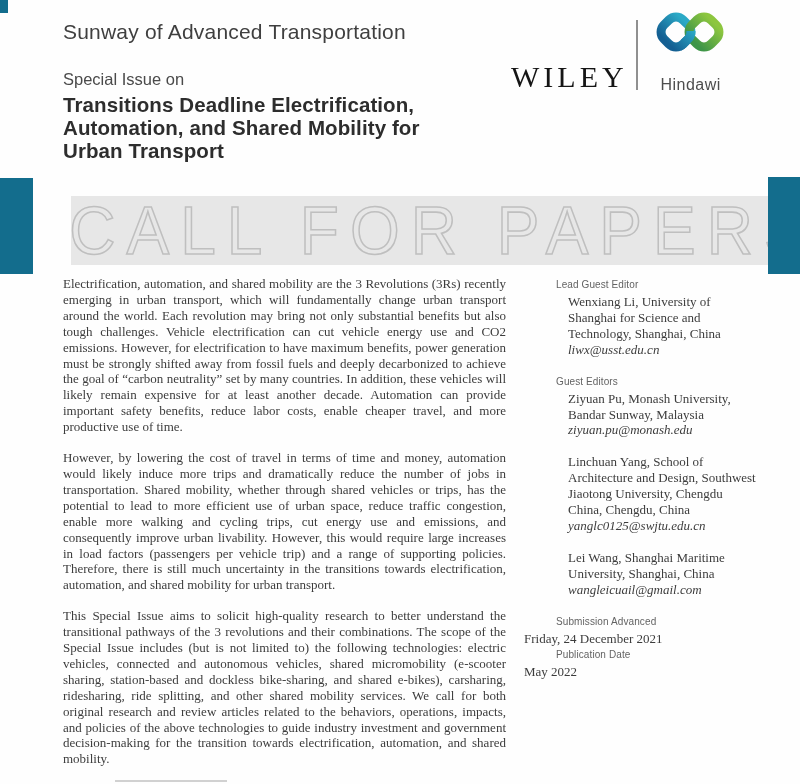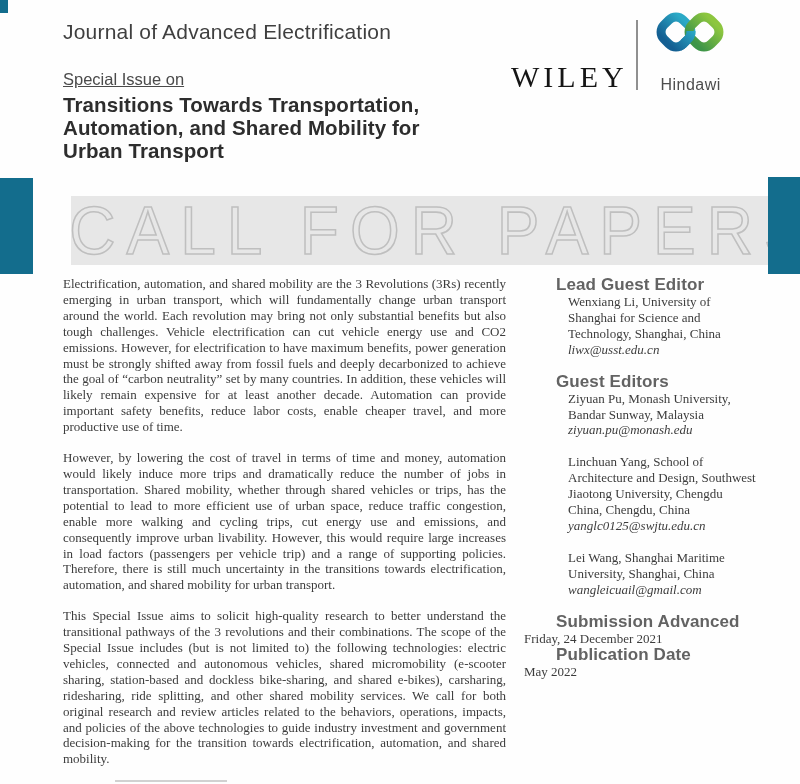--- a/index.html
+++ b/index.html
@@ -6,21 +6,21 @@
   .page{
     position:relative;width:800px;height:784px;background:#fefefe;
     overflow:hidden;font-family:"Liberation Sans",sans-serif;
   }
   
   .corner-mark{position:absolute;left:0;top:0;width:8px;height:13px;background:#136d8d;}
 
   
   .header-left{position:absolute;left:63px;top:20px;width:430px;}
   .journal-name{font-size:21px;color:#3f3f3f;letter-spacing:.2px;margin:0 0 26px 0;font-weight:400;}
-  .sio-label{font-size:16.5px;color:#4a4a4a;margin:0 0 4px 0;text-decoration:underline;}
+  .sio-label{font-size:16.5px;color:#4a4a4a;margin:0 0 4px 0;}
   .issue-title{font-size:20.5px;font-weight:700;color:#2d2d2d;line-height:23px;letter-spacing:.1px;}
   .issue-title span{display:block;}
 
   .logos{position:absolute;left:511px;top:20px;height:74px;display:flex;align-items:flex-end;}
   .wiley{font-family:"Liberation Serif",serif;font-size:30px;letter-spacing:4px;color:#151515;line-height:1;margin-bottom:2px;}
   .logo-divider{width:2px;height:70px;background:#909090;margin:0 12px 0 8px;align-self:flex-start;}
   .hindawi-block{display:flex;flex-direction:column;align-items:center;gap:16px;}
   .hindawi-text{font-size:16px;color:#4d4d4d;margin-top:2px;letter-spacing:.5px;}
 
   
@@ -43,42 +43,42 @@
   .articles{position:absolute;left:63px;top:276px;width:443px;}
   .articles p{
     margin:0 0 15px 0;font-family:"Liberation Serif",serif;font-size:13px;
     line-height:15.9px;text-align:justify;color:#3c3c3c;
   }
   .aside{
     position:absolute;left:524px;top:277px;width:233px;
     font-family:"Liberation Serif",serif;font-size:13px;line-height:15.9px;color:#3c3c3c;
   }
   .aside h3{
-    font-family:"Liberation Sans",sans-serif;font-size:17px;font-weight:700;
+    font-family:"Liberation Sans",sans-serif;font-size:10px;font-weight:400;
     color:#636363;margin:0 0 1px 0;line-height:16px;letter-spacing:.1px;padding-left:32px;
   }
   .aside p{margin:0;}
   .entry{margin-bottom:16px;margin-left:44px;}
   .email{font-style:italic;}
   .sec-gap{margin-top:16px;}
 
   .bottom-artifact{position:absolute;left:115px;top:780px;width:112px;height:2px;background:#9c9c9c;opacity:.45;}
 </style>
 </head>
 <body>
 
 <div class="page">
 
   <div class="corner-mark"></div>
 
   <div class="header-left">
-    <div class="journal-name">Journal of Advanced Electrification</div>
+    <div class="journal-name">Sunway of Advanced Transportation</div>
     <div class="sio-label">Special Issue on</div>
     <div class="issue-title">
-      <span>Transitions Towards Transportation,</span>
+      <span>Transitions Deadline Electrification,</span>
       <span>Automation, and Shared Mobility for</span>
       <span>Urban Transport</span>
     </div>
   </div>
 
   <div class="logos">
     <div class="wiley">WILEY</div>
     <div class="logo-divider"></div>
     <div class="hindawi-block">
       <svg width="82" height="52" viewBox="0 0 82 52">

